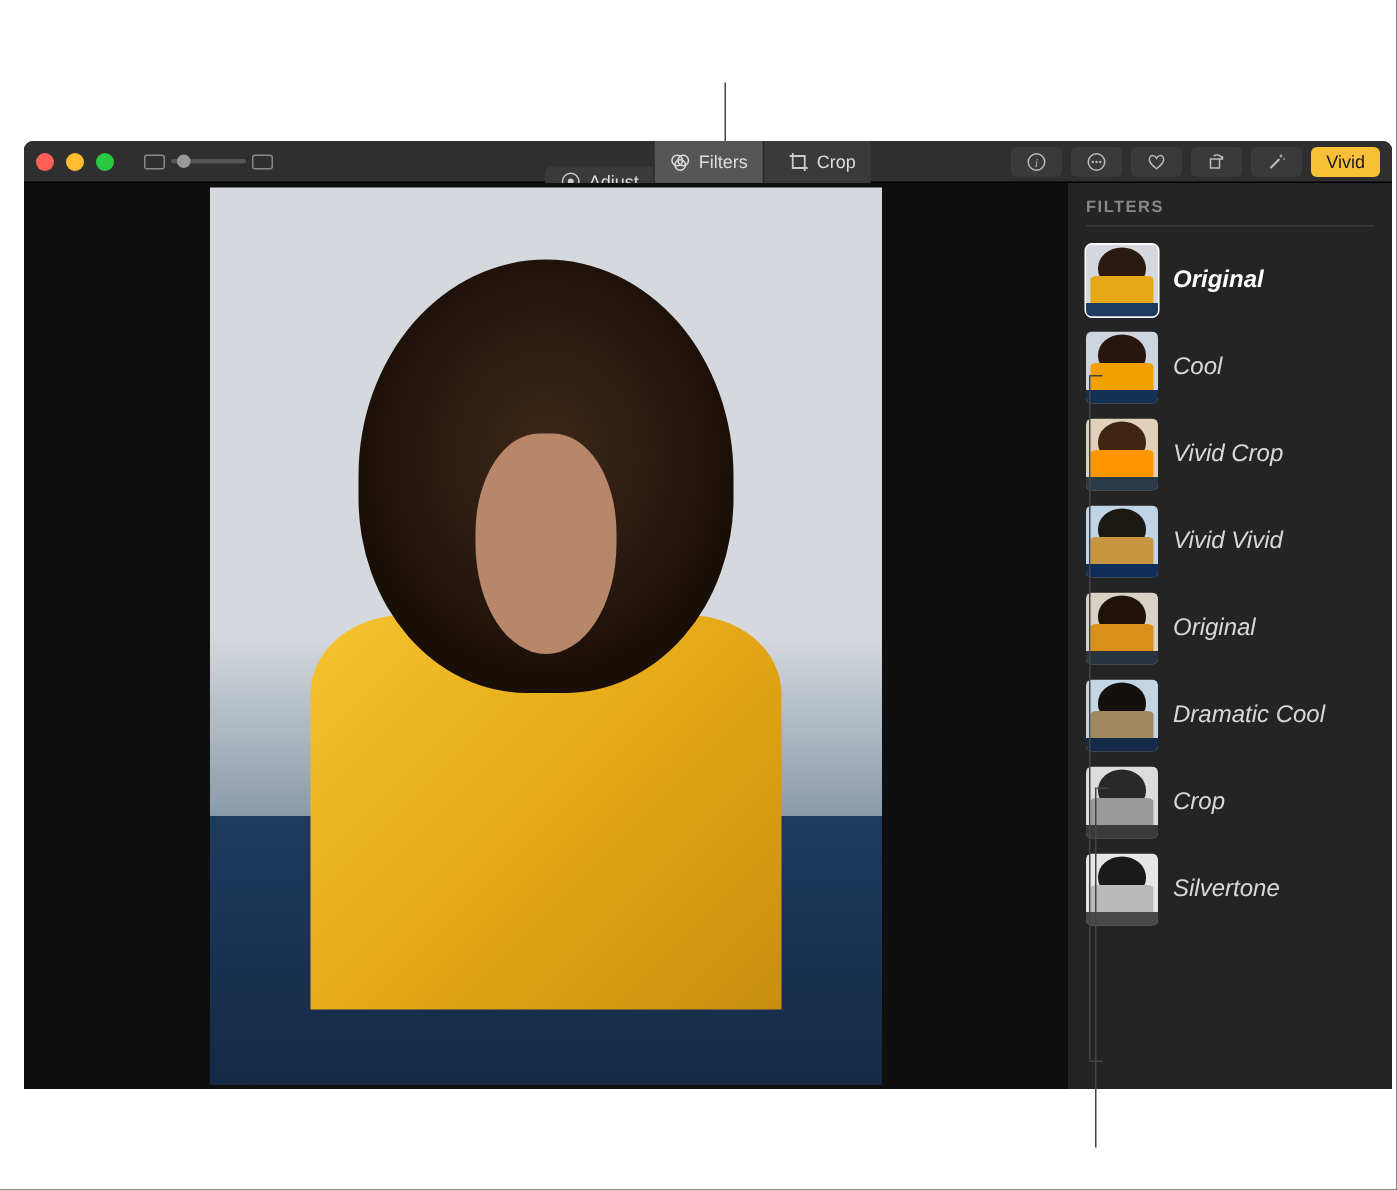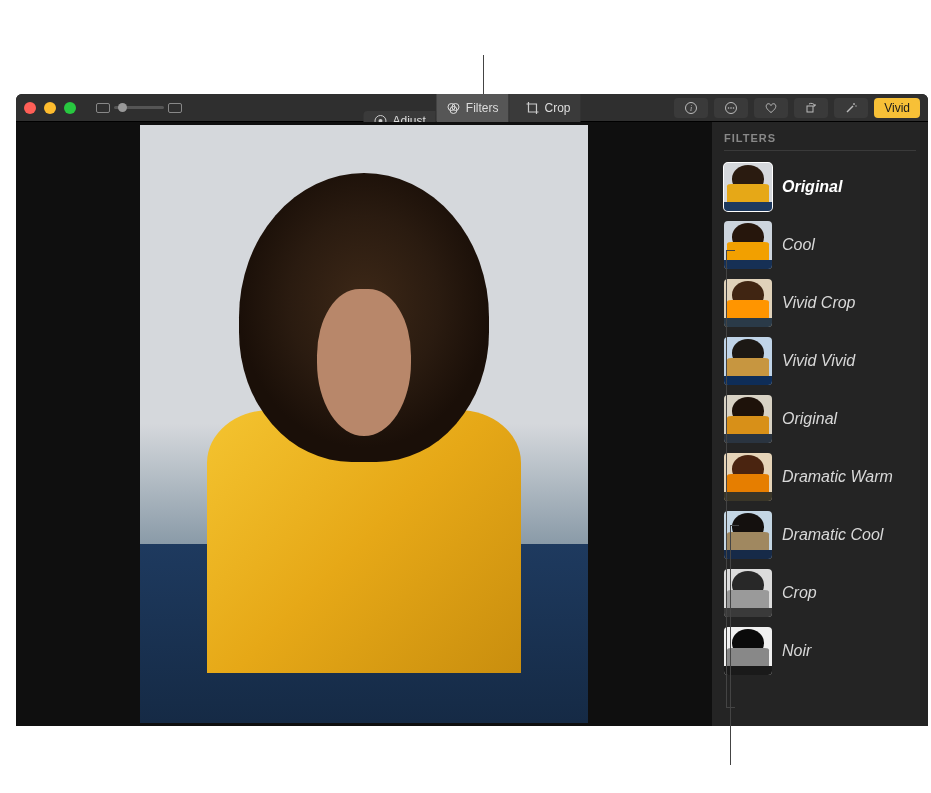--- a/index.html
+++ b/index.html
@@ -466,53 +466,44 @@
             <div class="filter-thumb">
               <div class="ft-bg" style="background:#d8d2c4"></div>
               <div class="ft-hair" style="background:#1e120a"></div>
               <div class="ft-body" style="background:#d89018"></div>
               <div class="ft-bottom" style="background:#2a3440"></div>
             </div>
             <div class="filter-label">Original</div>
           </div>
           <div class="filter-item">
             <div class="filter-thumb">
-              <div class="ft-bg" style="background:#e6d4b8"></div>
-              <div class="ft-hair" style="background:#4a2410"></div>
-              <div class="ft-body" style="background:#e67e00"></div>
-              <div class="ft-bottom" style="background:#3a3628"></div>
-            </div>
-            <div class="filter-label">Dramatic Warm</div>
-          </div>
-          <div class="filter-item">
-            <div class="filter-thumb">
               <div class="ft-bg" style="background:#c4d6e4"></div>
               <div class="ft-hair" style="background:#14100e"></div>
               <div class="ft-body" style="background:#a08860"></div>
               <div class="ft-bottom" style="background:#162a48"></div>
             </div>
             <div class="filter-label">Dramatic Cool</div>
           </div>
           <div class="filter-item">
             <div class="filter-thumb">
               <div class="ft-bg" style="background:#dcdcdc"></div>
               <div class="ft-hair" style="background:#282828"></div>
               <div class="ft-body" style="background:#9a9a9a"></div>
               <div class="ft-bottom" style="background:#3a3a3a"></div>
             </div>
             <div class="filter-label">Crop</div>
           </div>
           <div class="filter-item">
             <div class="filter-thumb">
-              <div class="ft-bg" style="background:#f0f0f0"></div>
-              <div class="ft-hair" style="background:#0a0a0a"></div>
-              <div class="ft-body" style="background:#888888"></div>
-              <div class="ft-bottom" style="background:#1a1a1a"></div>
-            </div>
-            <div class="filter-label">Noir</div>
+              <div class="ft-bg" style="background:#e6e6e6"></div>
+              <div class="ft-hair" style="background:#1a1a1a"></div>
+              <div class="ft-body" style="background:#bababa"></div>
+              <div class="ft-bottom" style="background:#484848"></div>
+            </div>
+            <div class="filter-label">Silvertone</div>
           </div>
         </div>
     </div>
   </div>
 </div>
 
 <div class="callout-left"></div>
 <div class="callout-right"></div>
 
 </body></html>

